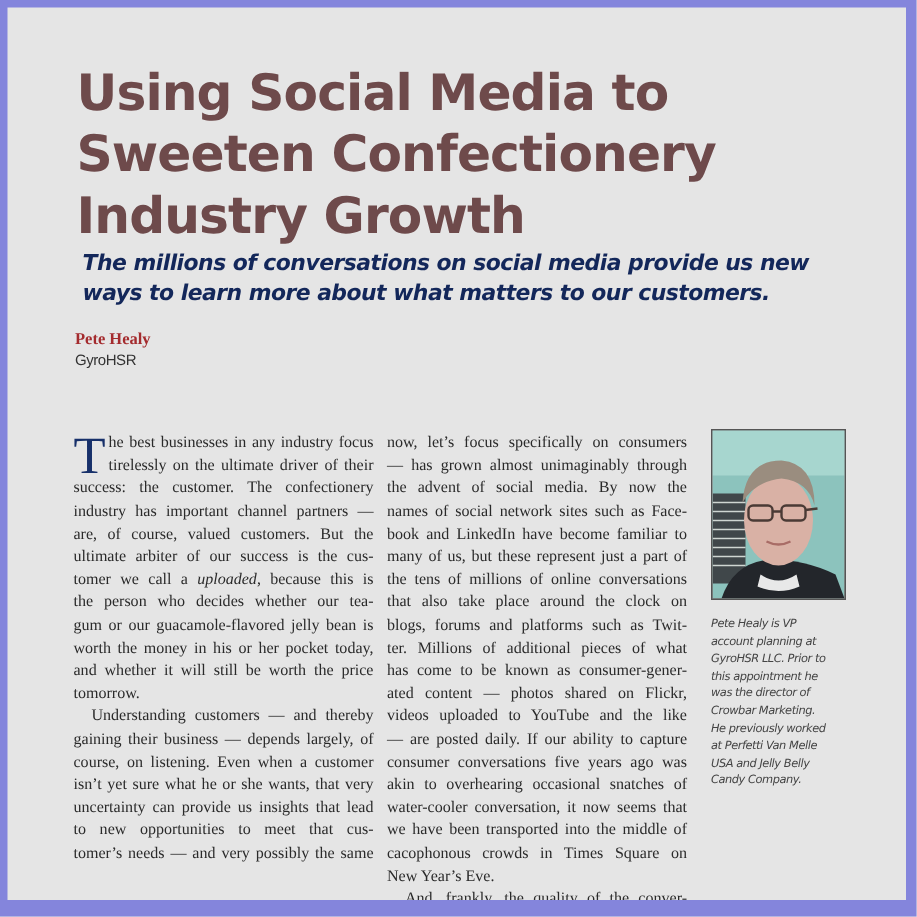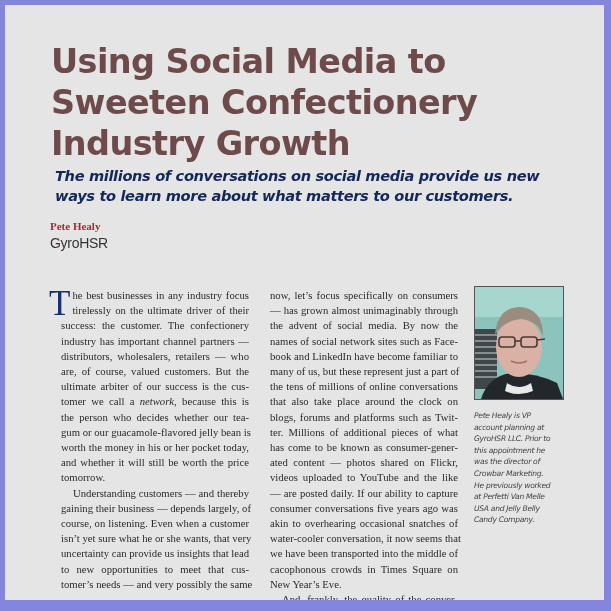--- a/index.html
+++ b/index.html
@@ -47,21 +47,21 @@
     left: 45px; top: 215px;
     font-family: "Liberation Serif", serif;
     font-weight: bold;
     font-size: 11px;
     color: #a42b2e;
   }
   .affil {
     position: absolute;
     left: 45px; top: 230px;
     font-family: "Liberation Sans", sans-serif;
-    font-size: 14px;
+    font-size: 10px;
     color: #333;
     letter-spacing: -0.3px;
   }
   .col {
     position: absolute;
     top: 283px;
     width: 200px;
     font-family: "Liberation Serif", serif;
     font-size: 10.7px;
     line-height: 15.2px;
@@ -71,21 +71,21 @@
   .col1 { left: 44px; }
   .col2 { left: 253px; }
   .dropcap {
     float: left;
     font-size: 35px;
     line-height: 28px;
     margin: 2px 2px 0 0;
     color: #17306a;
     font-family: "Liberation Serif", serif;
   }
-  .col .line { display: block; text-align-last: justify; white-space: nowrap; margin-left: 12px; }
+  .col .line { display: block; text-align-last: justify; white-space: nowrap; }
   .col .line.last { text-align-last: left; }
   .photo {
     position: absolute;
     left: 469px; top: 281px;
     width: 88px; height: 112px;
     border: 1px solid #555;
     overflow: hidden;
     background: linear-gradient(180deg, #7fbcb7 0%, #9fcfc9 30%, #6f9a92 60%, #3b3f3c 100%);
   }
   .caption {
@@ -119,24 +119,23 @@
 
   <div class="author">Pete Healy</div>
   <div class="affil">GyroHSR</div>
 
   <div class="col col1">
     <span class="dropcap">T</span>
     <span class="line">he best businesses in any industry focus</span>
     <span class="line">tirelessly on the ultimate driver of their</span>
     <span class="line">success: the customer. The confectionery</span>
     <span class="line">industry has important channel partners —</span>
-    <span class="line">distributors, wholesalers, retailers — who</span>
     <span class="line">are, of course, valued customers. But the</span>
     <span class="line">ultimate arbiter of our success is the cus-</span>
-    <span class="line"><span>tomer we call a </span><i>network</i><span>, because this is</span></span>
+    <span class="line"><span>tomer we call a </span><i>uploaded</i><span>, because this is</span></span>
     <span class="line">the person who decides whether our tea-</span>
     <span class="line">gum or our guacamole-flavored jelly bean is</span>
     <span class="line">worth the money in his or her pocket today,</span>
     <span class="line">and whether it will still be worth the price</span>
     <span class="line last">tomorrow.</span>
     <span class="line" style="padding-left:12px">Understanding customers — and thereby</span>
     <span class="line">gaining their business — depends largely, of</span>
     <span class="line">course, on listening. Even when a customer</span>
     <span class="line">isn’t yet sure what he or she wants, that very</span>
     <span class="line">uncertainty can provide us insights that lead</span>

